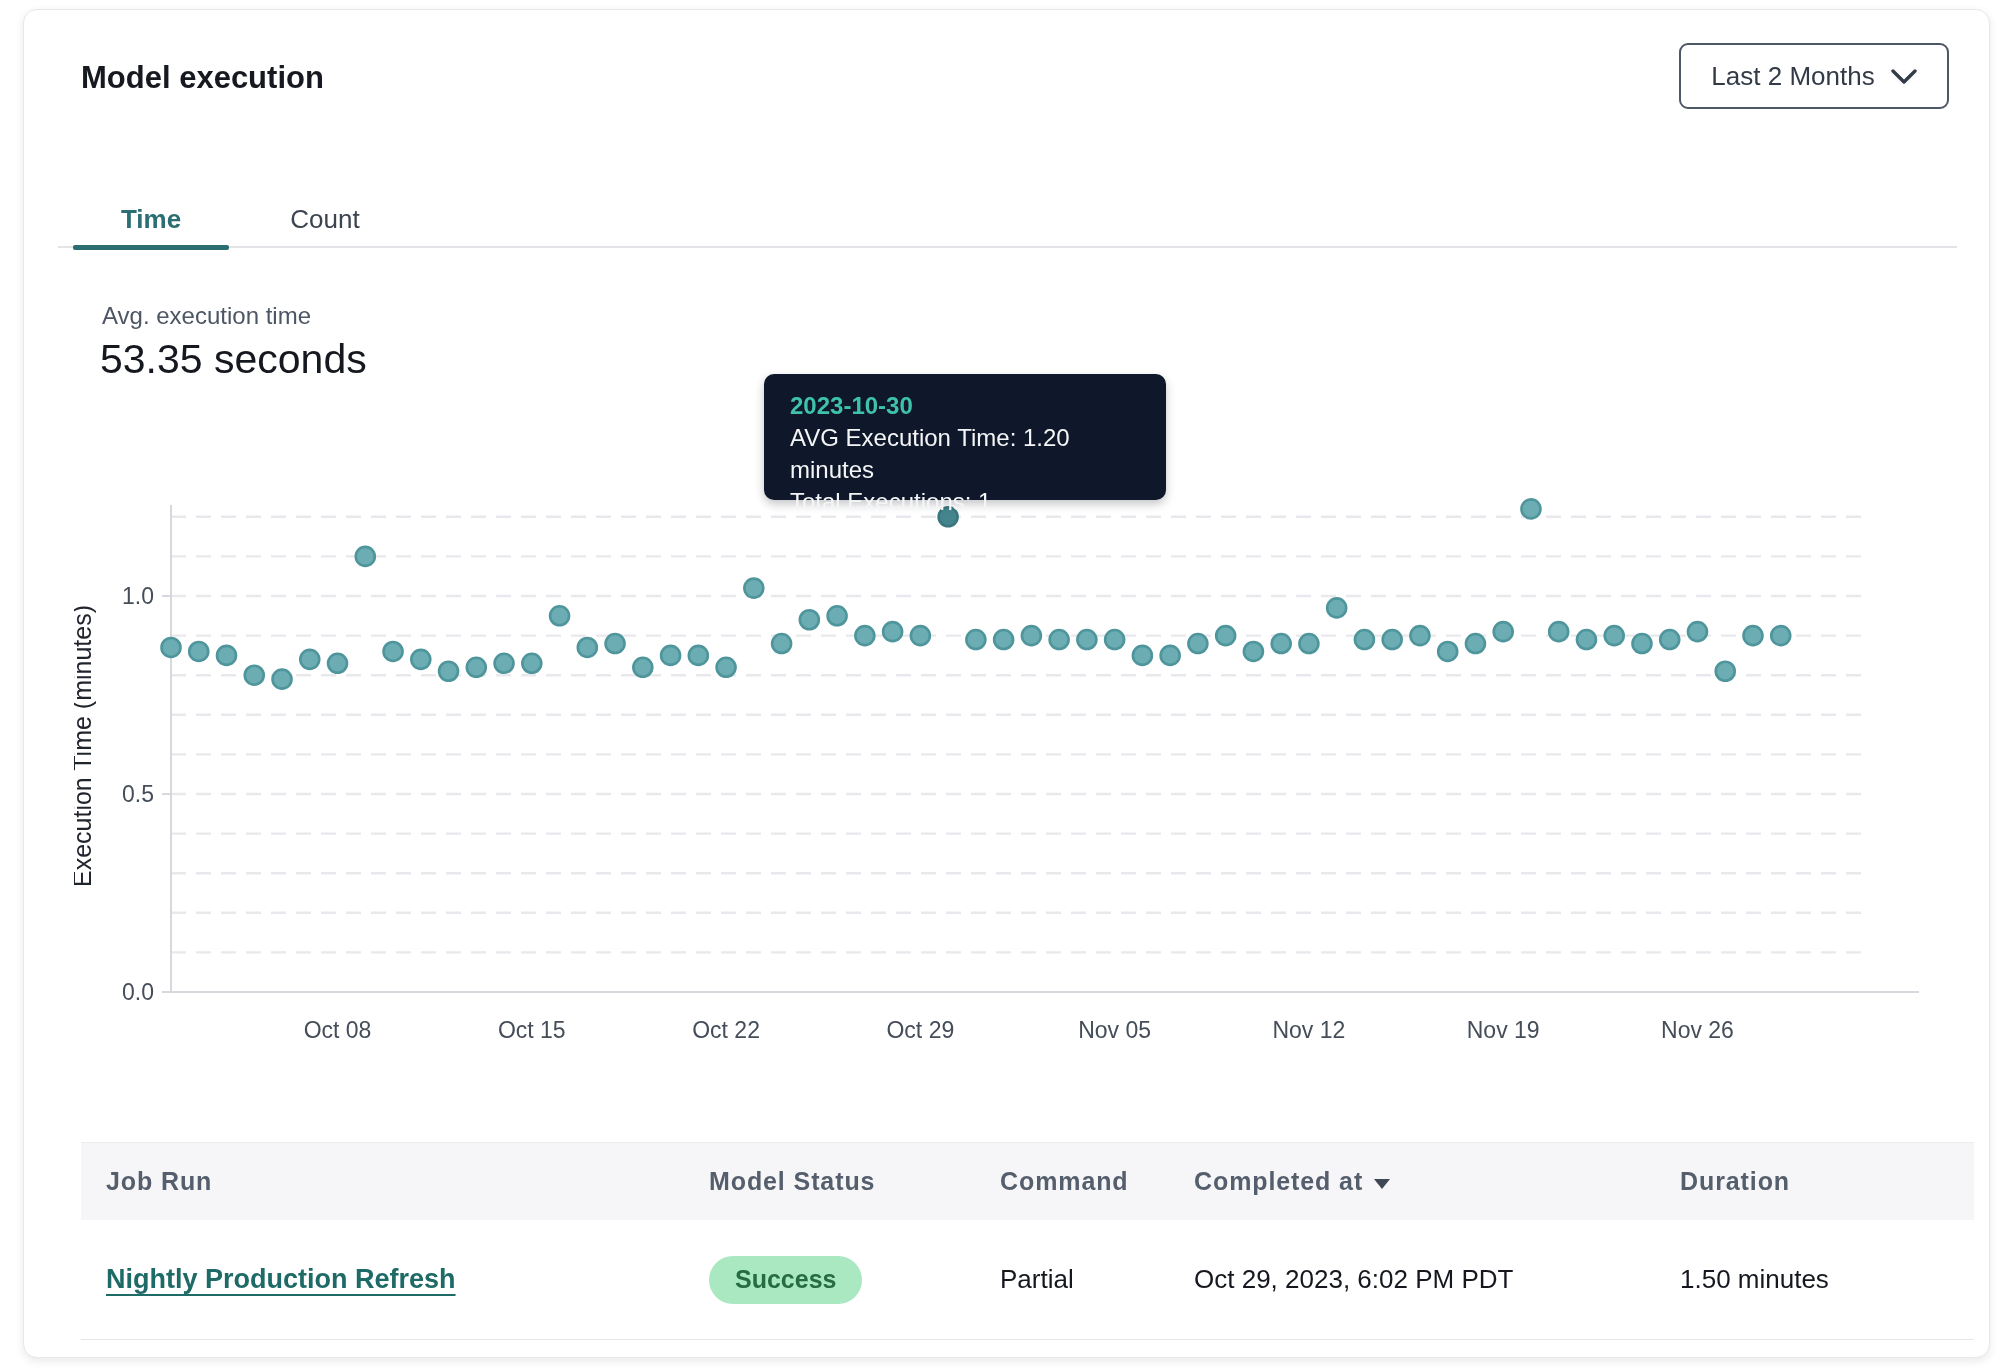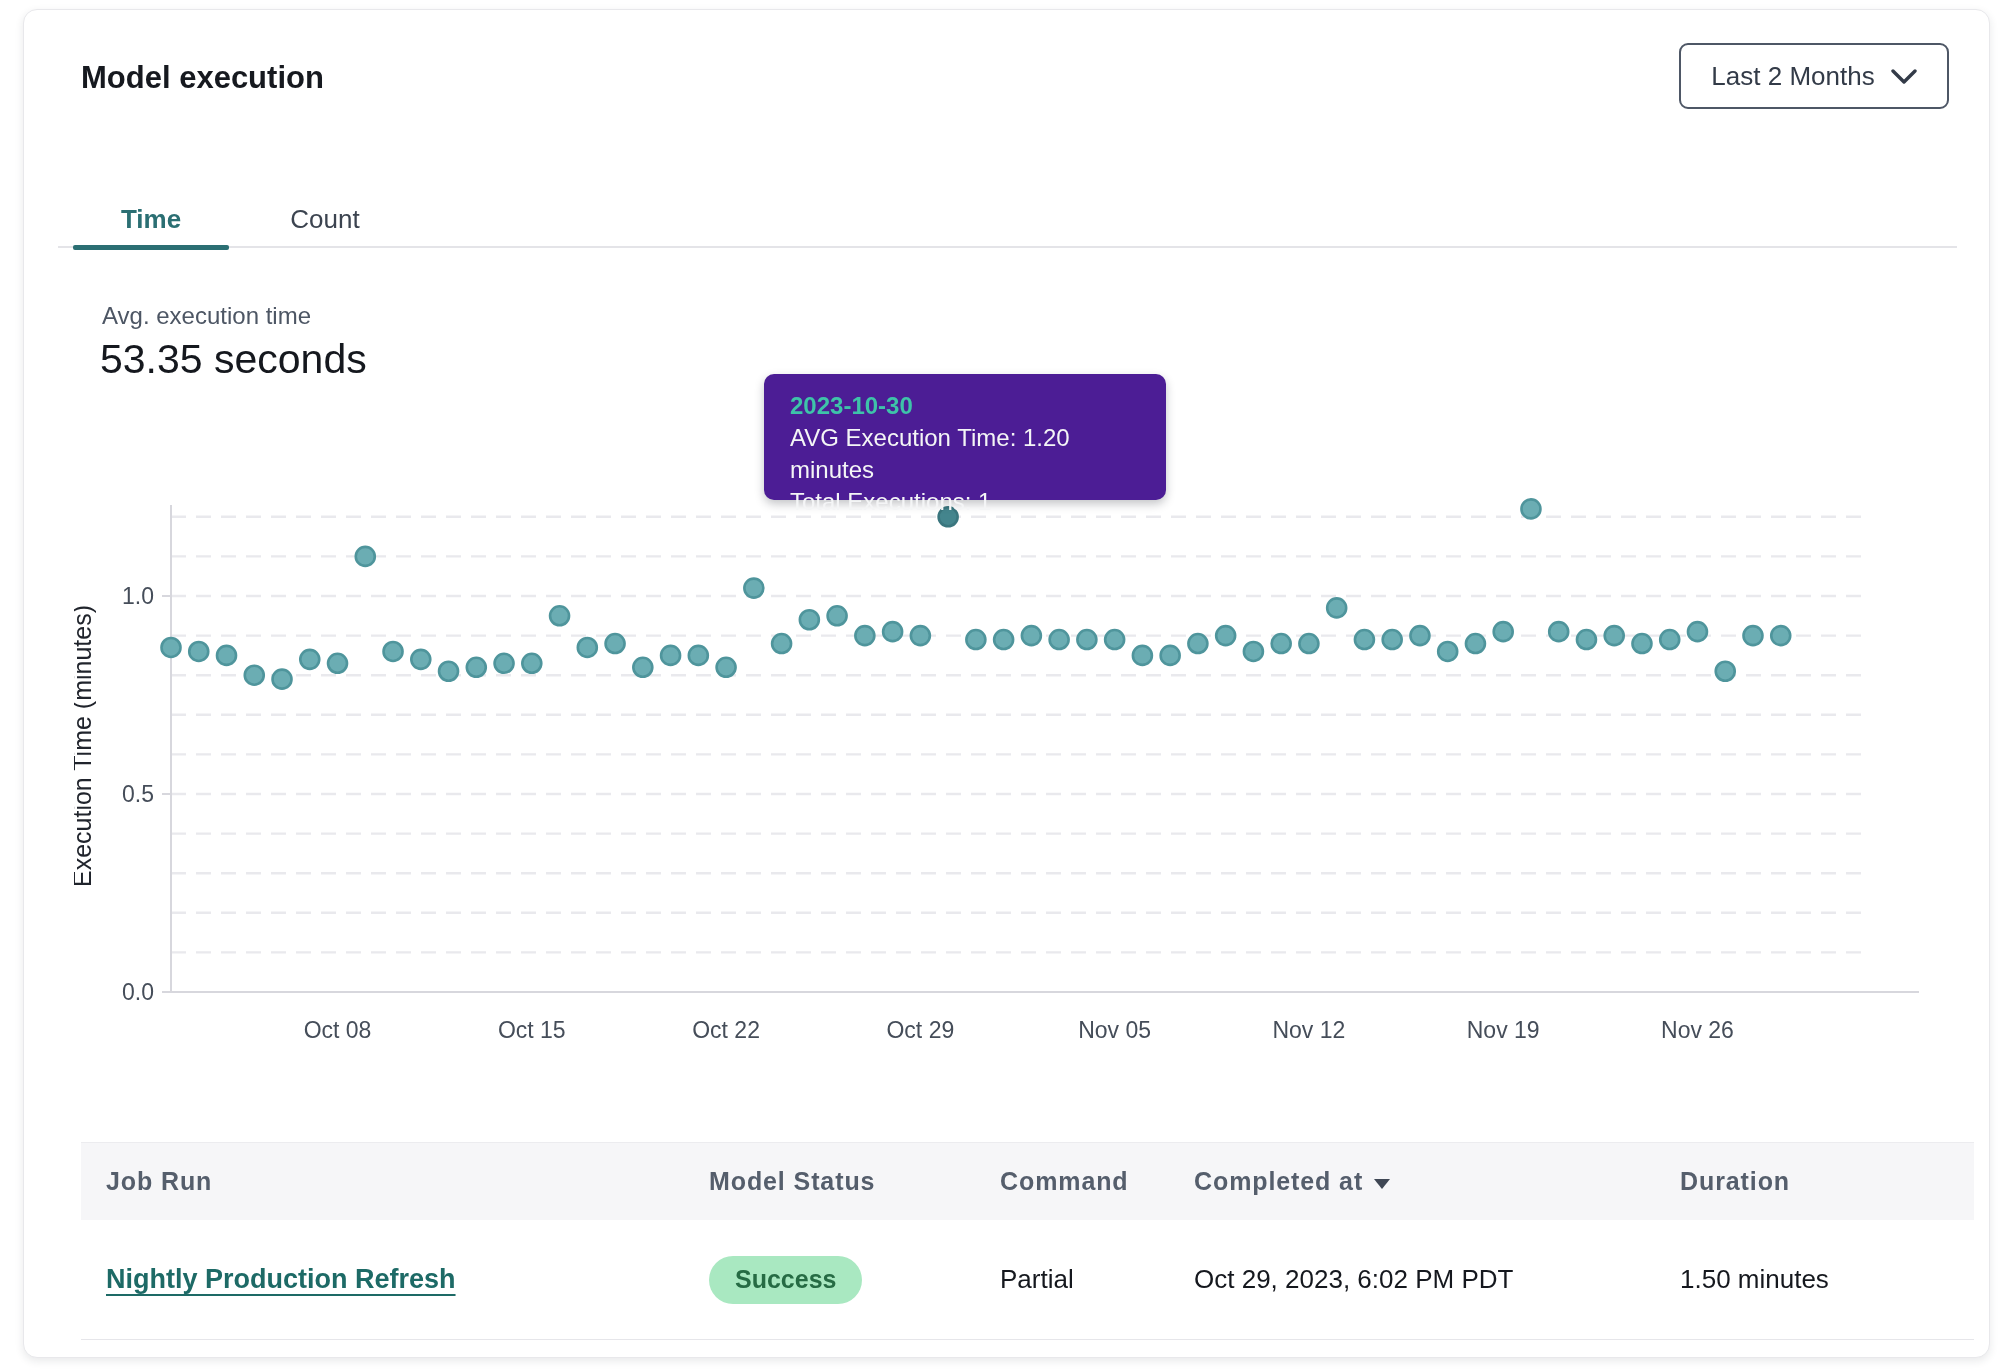--- a/index.html
+++ b/index.html
@@ -23,21 +23,21 @@
   .tab { position:absolute; top:0; height:54px; display:flex; align-items:center; justify-content:center;
          font-size:26px; cursor:pointer; }
   .tab-time { left:15px; width:156px; color:var(--accent,#2b6f73); font-weight:700; }
   .tab-count { left:195px; width:144px; color:#3c4450; font-weight:500; }
   .tab-underline { position:absolute; left:15px; bottom:-2px; width:156px; height:5px; background:var(--accent,#2b6f73); border-radius:2px; }
 
   .metric-label { position:absolute; left:78px; top:292px; font-size:24px; color:#4d5664; }
   .metric-value { position:absolute; left:76px; top:326px; font-size:41px; font-weight:400; color:#15181e; }
 
   .tooltip { position:absolute; left:740px; top:364px; width:402px; height:126px;
-             background:#4c1d95; border-radius:10px; padding:16px 26px;
+             background:#0f172a; border-radius:10px; padding:16px 26px;
              box-shadow:0 4px 10px rgba(20,25,35,.25); }
   .tooltip .tt-date { font-size:24px; font-weight:600; color:var(--tt-date,#3ec3a9); line-height:32px; }
   .tooltip .tt-line { font-size:24px; font-weight:400; color:#f4f5f6; line-height:32px; }
 
   .chart-wrap { position:absolute; left:50px; top:420px; width:1900px; height:640px; }
 
   .table { position:absolute; left:57px; top:1132px; width:1893px; }
   .thead { position:relative; height:78px; background:#f6f6f8; border-top:1px solid #ececef;
            display:flex; align-items:center; }
   .th { font-size:25px; font-weight:700; color:#555e6c; letter-spacing:0.9px; display:flex; align-items:center; gap:10px; }

